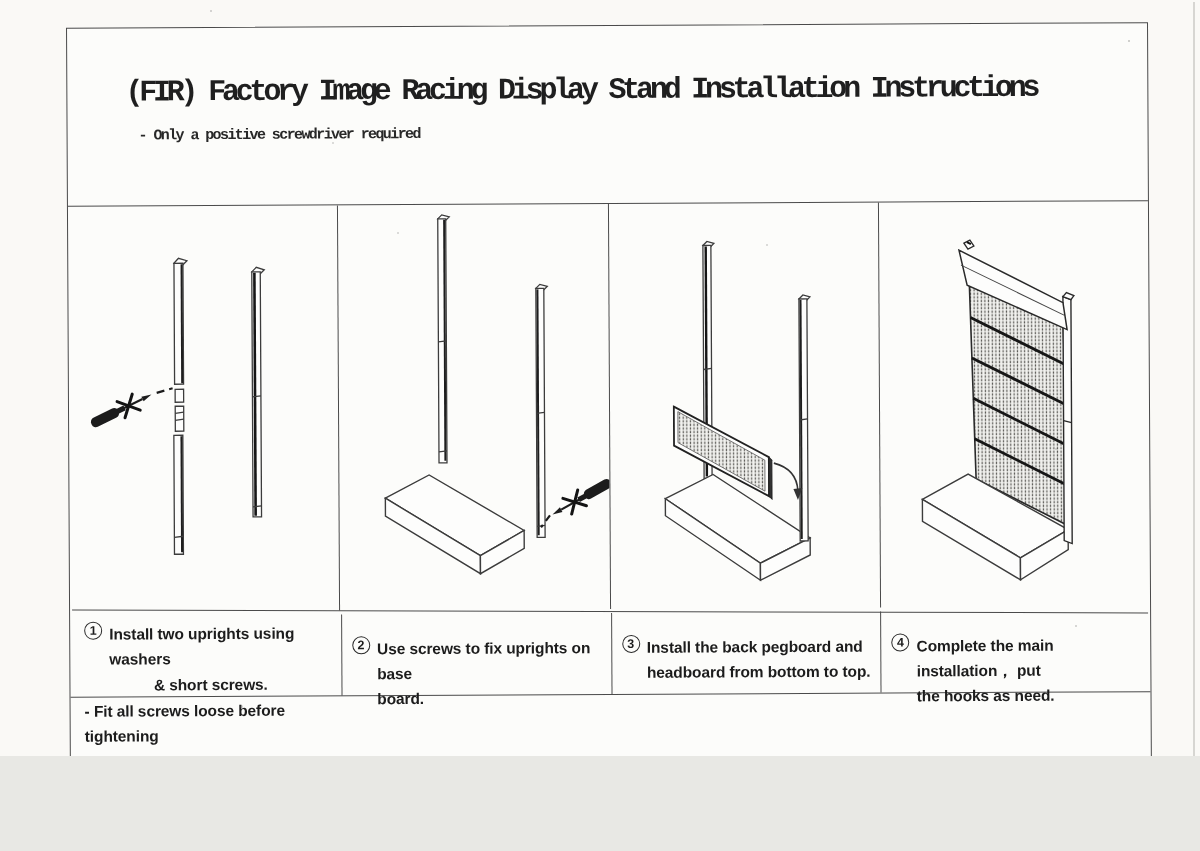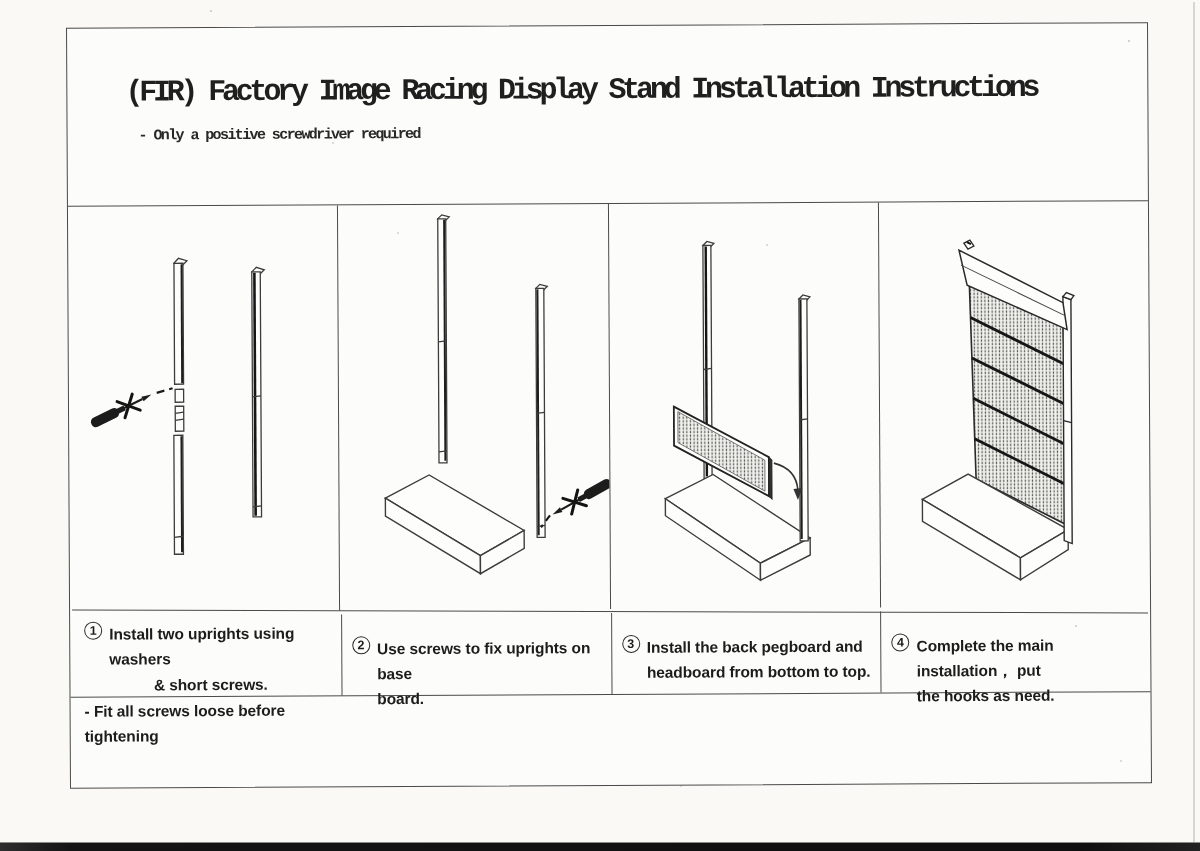--- a/index.html
+++ b/index.html
@@ -1,16 +1,16 @@
 <!DOCTYPE html>
 <html><head>
 <meta charset="utf-8">
 <style>
   html,body{margin:0;padding:0;background:#e8e8e4;}
-  .page{position:relative;width:1200px;height:851px;background:#faf9f6;overflow:hidden;
+  .page{position:relative;width:1200px;height:756px;background:#faf9f6;overflow:hidden;
         font-family:"Liberation Sans",sans-serif;text-decoration:underline;}
   .doc{position:absolute;left:68px;top:25px;width:1082px;height:761px;
        border:1.6px solid #4a4a4a;background:#fcfcfa;box-sizing:border-box;
        transform:rotate(-0.3deg);transform-origin:50% 50%;}
   .row{position:absolute;left:0;width:100%;box-sizing:border-box;}
   .title-row{top:0;height:178px;border-bottom:1.6px solid #4a4a4a;}
   .title{position:absolute;left:58px;top:47px;white-space:nowrap;
          font-family:"Liberation Mono",monospace;font-size:30px;font-weight:600;
          letter-spacing:-4.2px;color:#1f1f1f;}
   .subtitle{position:absolute;left:71px;top:99px;white-space:nowrap;

